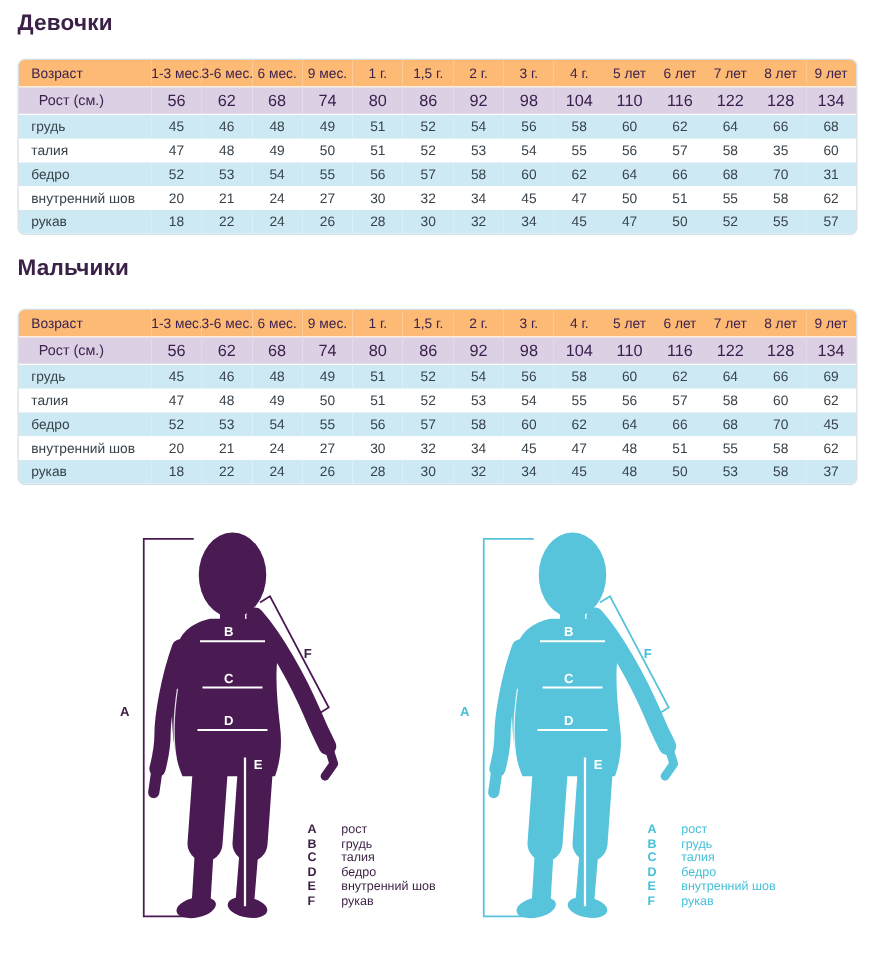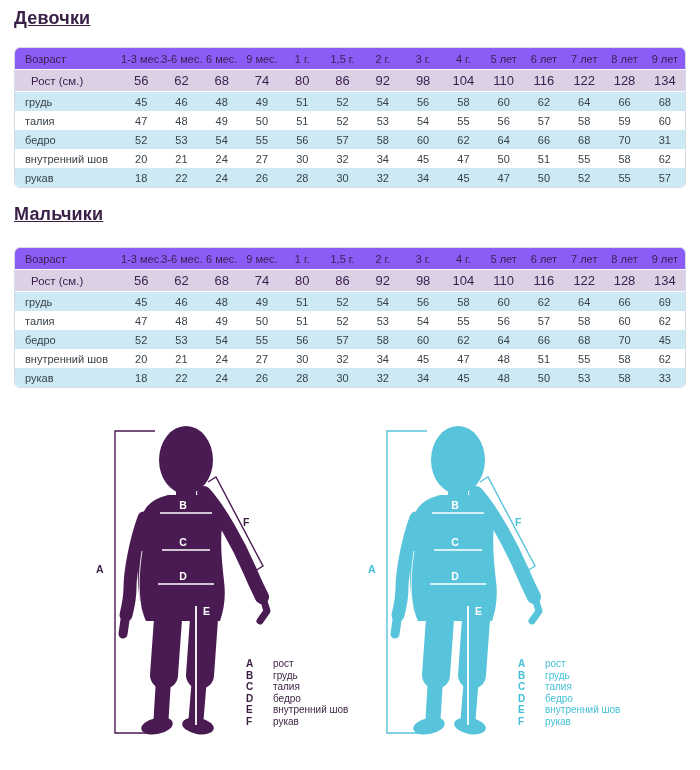--- a/index.html
+++ b/index.html
@@ -2,41 +2,41 @@
 <html><head>
 <meta charset="utf-8">
 <style>
   html,body{margin:0;padding:0;}
   body{
     width:700px;height:770px;background:#ffffff;position:relative;
     font-family:"Liberation Sans",sans-serif;overflow:hidden;
   }
   .section-title{
     position:absolute;left:14px;margin:0;
-    font-size:18px;font-weight:600;color:#3b2148;letter-spacing:.2px;text-decoration:underline;
+    font-size:18px;font-weight:600;color:#3b2148;letter-spacing:.2px;
   }
   #title-girls{top:8px;}
   #title-boys{top:204px;}
 
   .table-wrap{
     position:absolute;left:14px;width:672px;
     border:1px solid #d3dde2;border-radius:6px;overflow:hidden;
     box-sizing:border-box;background:#fff;
   }
   #table-girls{top:47px;}
   #table-boys{top:247px;}
   .size-table{width:100%;border-collapse:separate;border-spacing:0;table-layout:fixed;}
   .size-table td{
     text-align:center;vertical-align:middle;
     font-size:11px;color:#38424a;height:19px;padding:0;
     white-space:nowrap;overflow:hidden;
   }
   .size-table td.lbl{text-align:left;padding-left:10px;}
   .size-table tr.hdr td{
-    background:#8b5cf6;color:#3c2150;height:21px;
+    background:#fdba74;color:#3c2150;height:21px;
     border-bottom:1px solid #ffffff;font-size:11px;margin-left:16px;
   }
   .size-table tr.rost td{
     background:#dcd1e4;color:#3c2150;height:21px;
     border-bottom:1px solid #ffffff;font-size:13px;
   }
   .size-table tr.rost td.lbl{font-size:11.5px;padding-left:16px;}
   .size-table tr.alt td{background:#cdeaf4;}
   .size-table tr.plain td{background:#ffffff;}
 
@@ -134,21 +134,21 @@
           <td>49</td>
           <td>50</td>
           <td>51</td>
           <td>52</td>
           <td>53</td>
           <td>54</td>
           <td>55</td>
           <td>56</td>
           <td>57</td>
           <td>58</td>
-          <td>59</td>
+          <td>35</td>
           <td>60</td>
         </tr>
         <tr class="alt">
           <td class="lbl">бедро</td>
           <td>52</td>
           <td>53</td>
           <td>54</td>
           <td>55</td>
           <td>56</td>
           <td>57</td>
@@ -330,21 +330,21 @@
           <td>26</td>
           <td>28</td>
           <td>30</td>
           <td>32</td>
           <td>34</td>
           <td>45</td>
           <td>48</td>
           <td>50</td>
           <td>53</td>
           <td>58</td>
-          <td>33</td>
+          <td>37</td>
         </tr>
       </tbody>
     </table>
   </div>
 
 <div class="figure-block" id="figure-girl">
 <svg width="200" height="322" viewBox="0 0 200 322" xmlns="http://www.w3.org/2000/svg">
  <g fill="#4a1a52" stroke="none">
   <ellipse cx="106" cy="37" rx="27" ry="34"></ellipse>
   <rect x="96" y="58" width="20" height="20"></rect>

